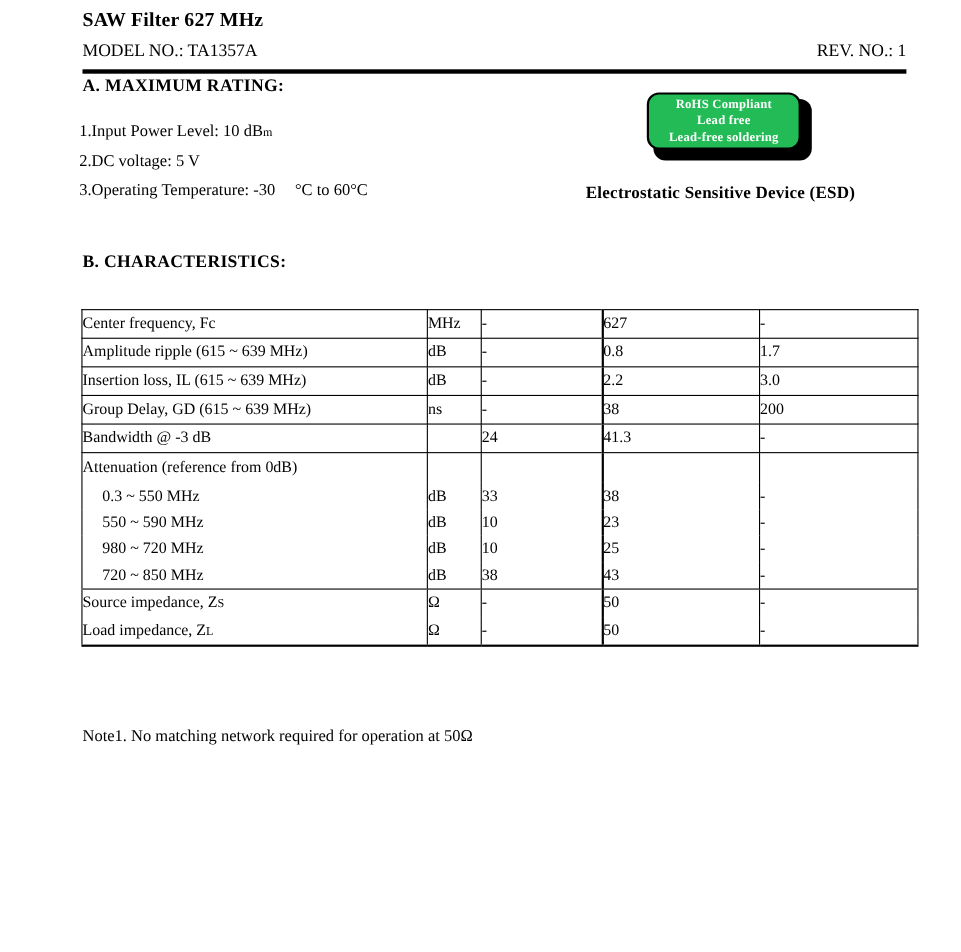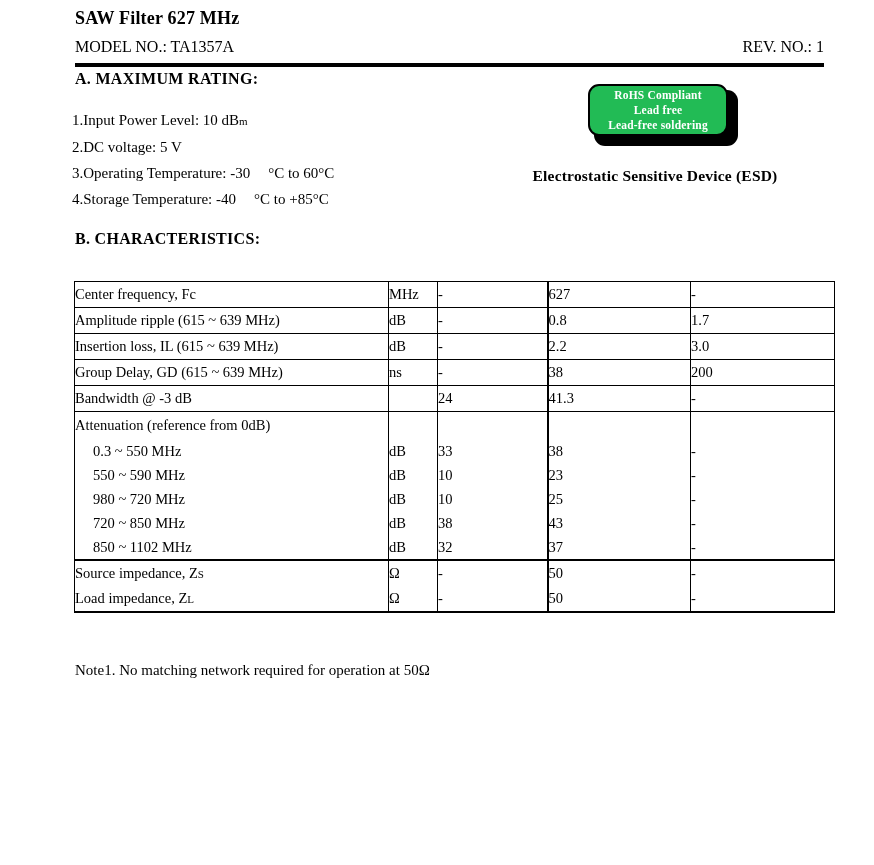--- a/index.html
+++ b/index.html
@@ -220,21 +220,20 @@
   <div class="model-line">MODEL NO.: TA1357A</div>
   <div class="rev-line">REV. NO.: 1</div>
   <div class="header-rule"></div>
 
   <div class="section-a-heading">A. MAXIMUM RATING:</div>
 
   <div class="rating-list">
     <div class="rating-item"><span>1.</span><span>Input Power Level: 10 dB</span><span class="sub-small">m</span></div>
     <div class="rating-item"><span>2.</span><span>DC voltage: 5 V</span></div>
     <div class="rating-item"><span>3.</span><span>Operating Temperature: -30</span><span class="deg-gap"></span><span>°C to 60°C</span></div>
-    <div class="rating-item"><span>4.</span><span>Storage Temperature: -40</span><span class="deg-gap"></span><span>°C to +85°C</span></div>
   </div>
 
   <div class="rohs-wrap">
     <div class="rohs-shadow"></div>
     <div class="rohs-badge">
       <div class="rohs-line">RoHS Compliant</div>
       <div class="rohs-line">Lead free</div>
       <div class="rohs-line">Lead-free soldering</div>
     </div>
   </div>
@@ -326,27 +325,20 @@
       </tr>
 
       <tr class="atten-row no-rule-top no-rule-bottom">
         <td class="cell-item">720 ~ 850 MHz</td>
         <td class="cell-center">dB</td>
         <td class="cell-center">38</td>
         <td class="cell-center sep-left">43</td>
         <td class="cell-center">-</td>
       </tr>
 
-      <tr class="atten-row no-rule-top thick-bottom">
-        <td class="cell-item">850 ~ 1102 MHz</td>
-        <td class="cell-center">dB</td>
-        <td class="cell-center">32</td>
-        <td class="cell-center sep-left">37</td>
-        <td class="cell-center">-</td>
-      </tr>
 
       <tr class="no-rule-bottom">
         <td class="cell-item"><span>Source impedance, Z</span><span class="sub-small">S</span></td>
         <td class="cell-center">Ω</td>
         <td class="cell-center">-</td>
         <td class="cell-center sep-left">50</td>
         <td class="cell-center">-</td>
       </tr>
 
       <tr class="no-rule-top table-bottom">

